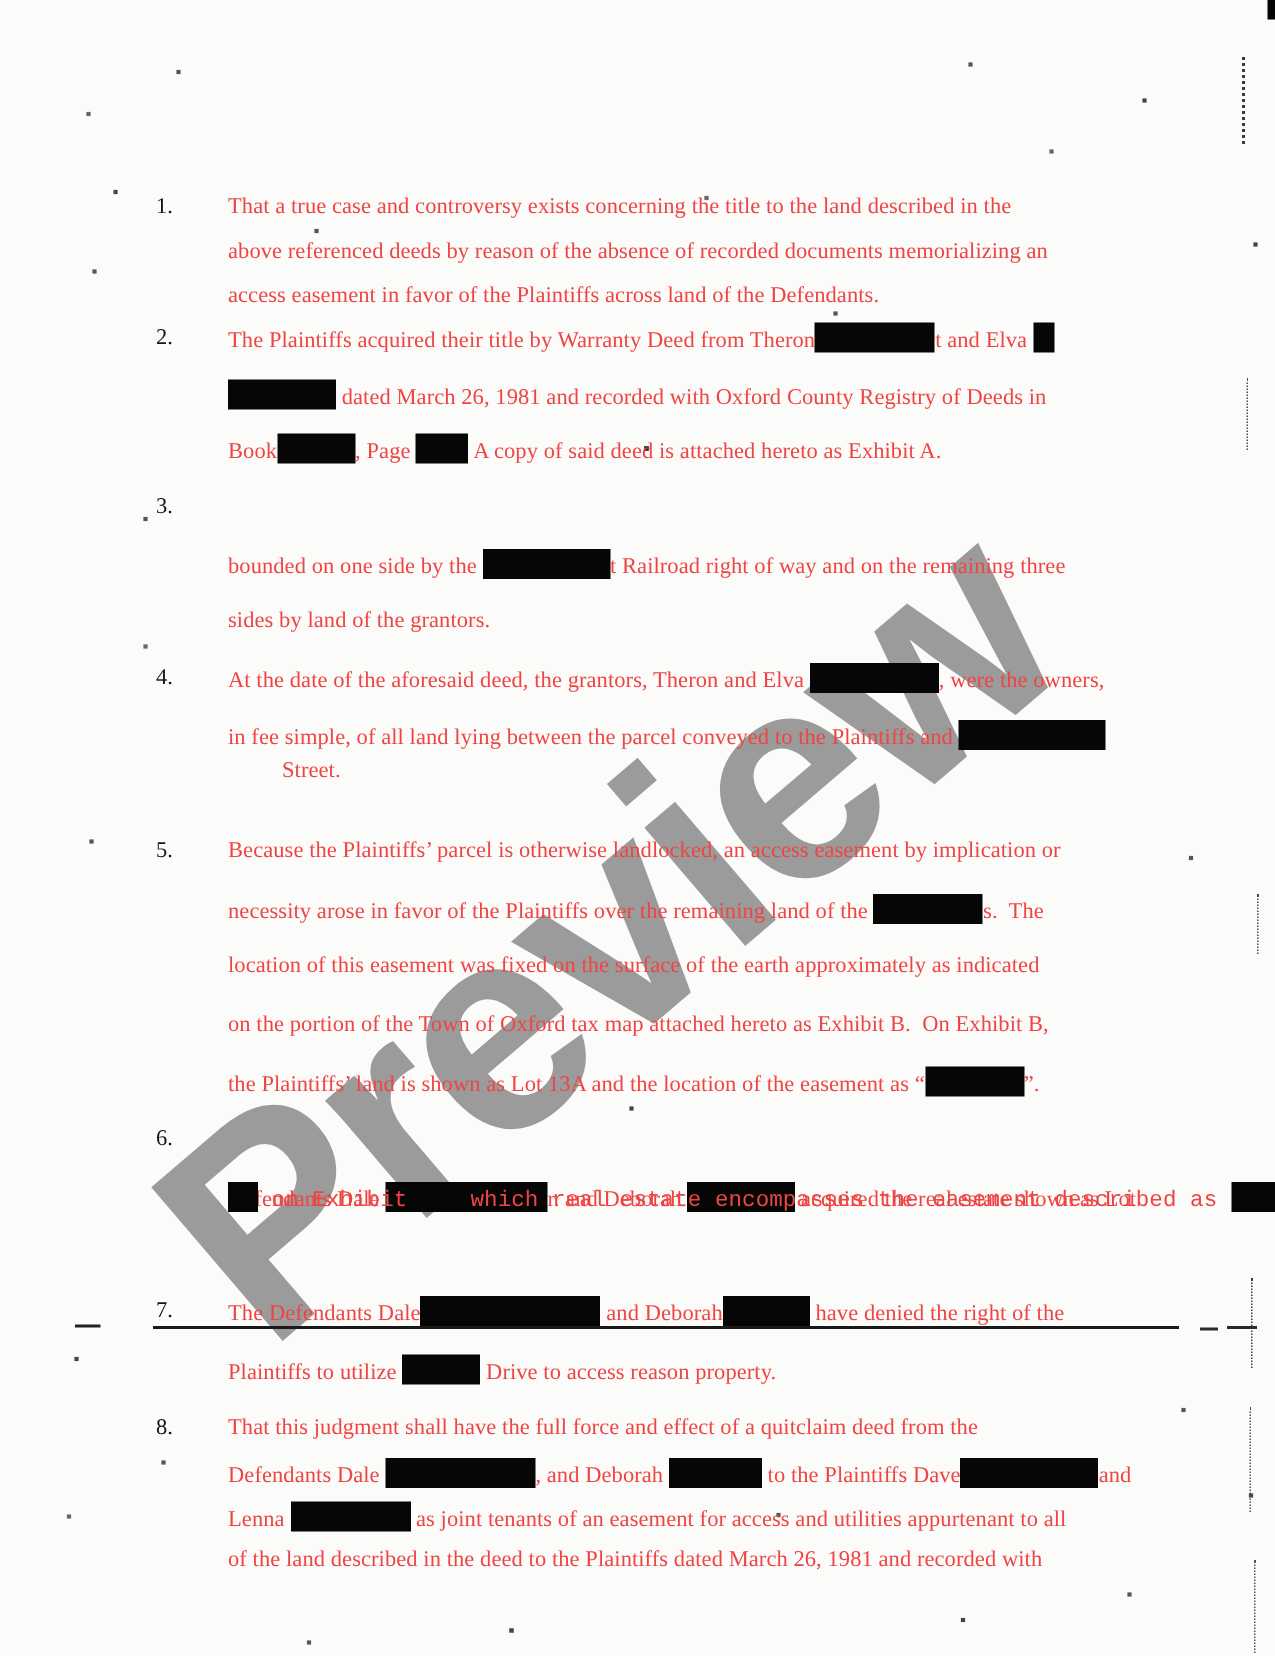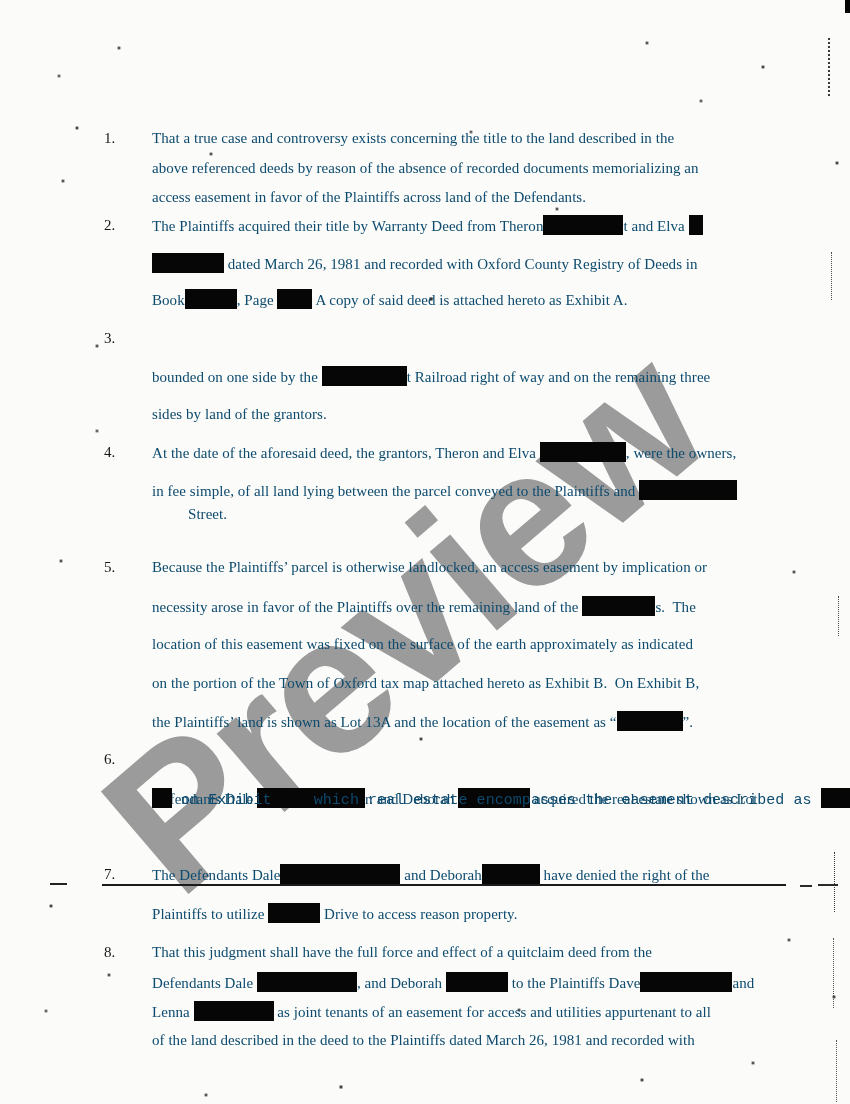--- a/index.html
+++ b/index.html
@@ -23,21 +23,21 @@
     color:#9b9b9b;
     z-index:1;
     white-space:nowrap;
     user-select:none;
   }
   
   #doc{position:absolute;inset:0;z-index:3;}
   .line{
     position:absolute;left:152px;
     font-size:15px;line-height:21px;
-    color:#0c4a6e;
+    color:#ef4444;
     white-space:pre;
     letter-spacing:0.05px;
   }
   .pnum{
     position:absolute;left:104px;
     font-size:15px;line-height:21px;
     color:#151515;white-space:pre;
   }
   .redact{
     display:inline-block;

